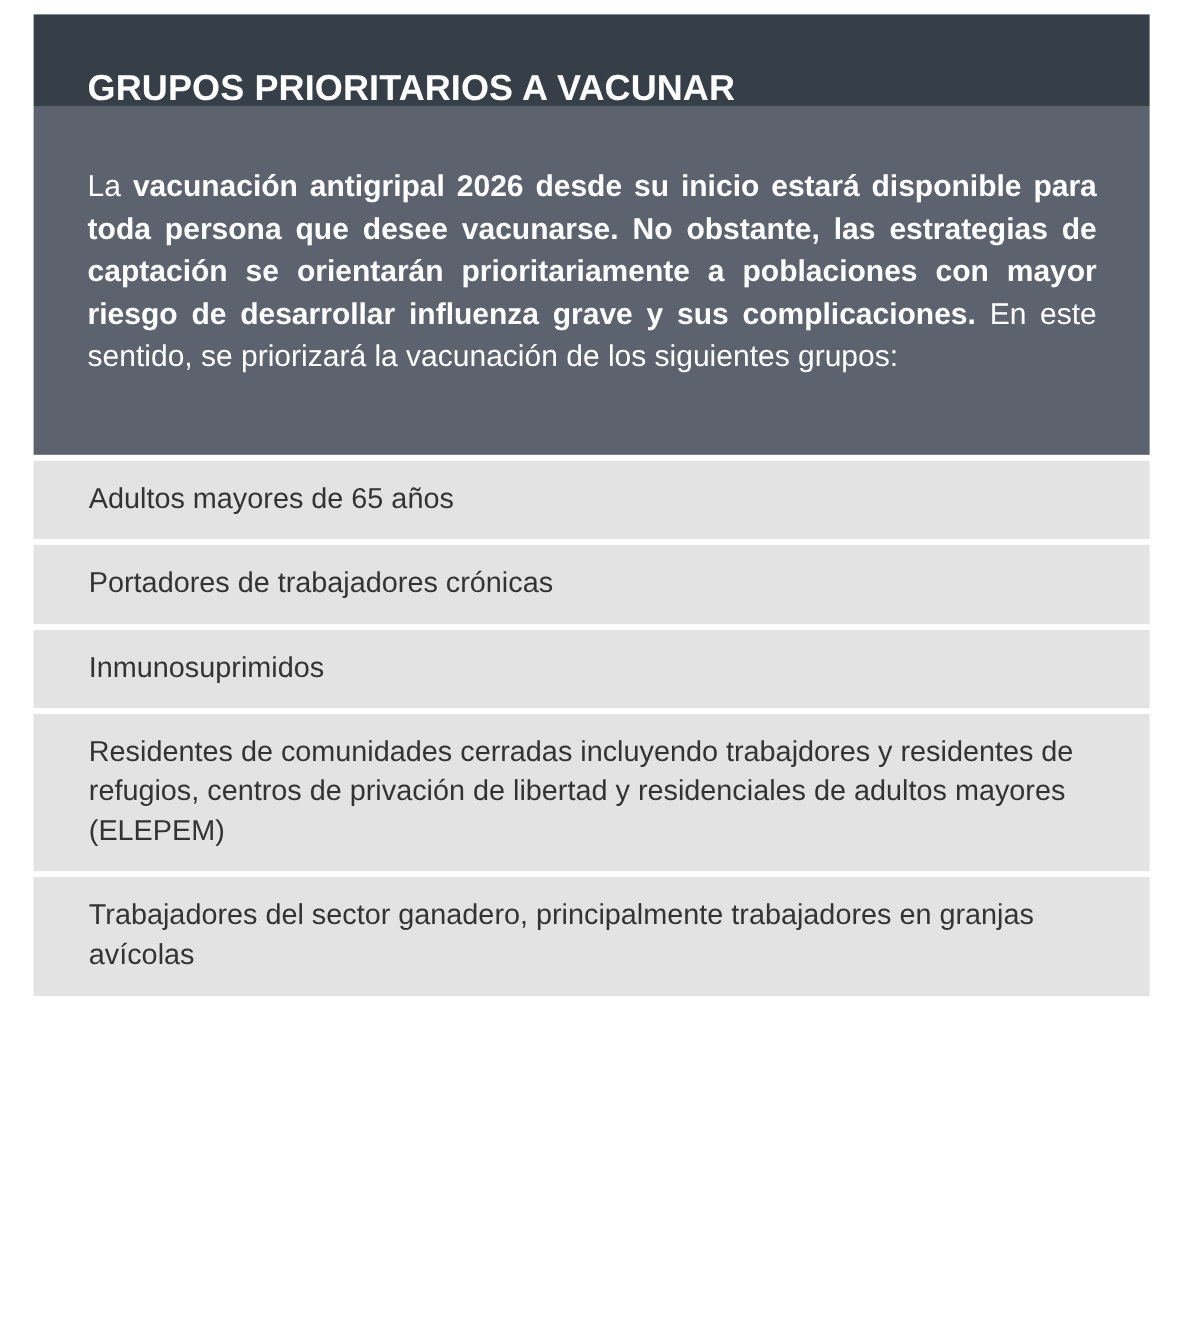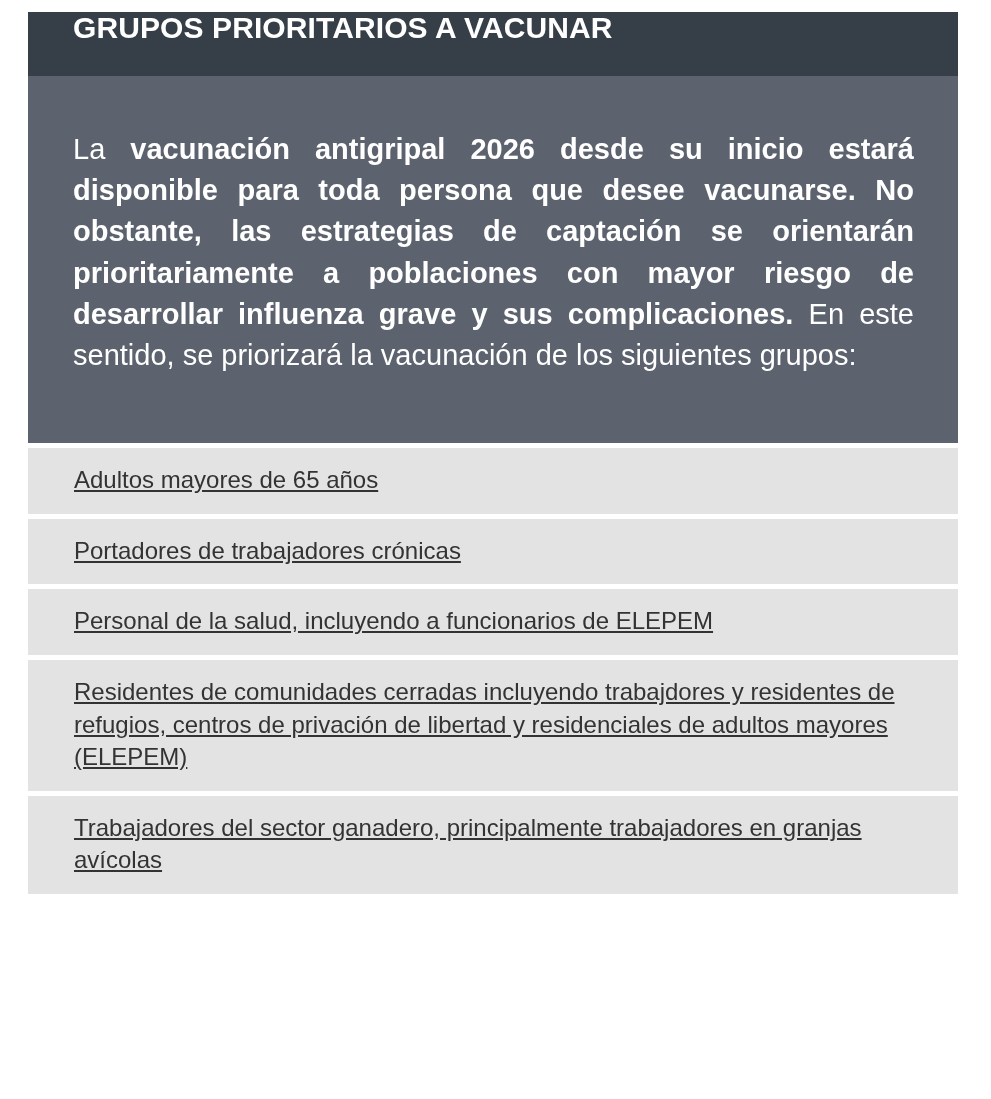--- a/index.html
+++ b/index.html
@@ -18,23 +18,23 @@
   .card {
     position: absolute;
     left: 28px;
     top: 12px;
     width: 930px;
   }
 
   
   .header-band {
     background: #363f48;
-    height: 64px;
+    height: 77px;
     display: flex;
-    align-items: flex-start;
+    align-items: flex-end;
     padding: 0 0 0 45px;
     box-sizing: border-box;
   }
   .header-title {
     color: #ffffff;
     font-size: 30px;
     font-weight: bold;
     letter-spacing: 0.1px;
     line-height: 1.05;
     text-transform: uppercase;
@@ -42,21 +42,21 @@
   }
 
   
   .intro-band {
     background: #5c636e;
     padding: 24px 44px 38px 45px;
     box-sizing: border-box;
   }
   .intro-text {
     color: #ffffff;
-    font-size: 29px;
+    font-size: 25px;
     line-height: 1.42;
     text-align: justify;
     text-justify: inter-word;
     hyphens: manual;
   }
   .intro-text b {
     font-weight: bold;
   }
 
   
@@ -69,21 +69,20 @@
     padding: 16px 30px 17px 46px;
     box-sizing: border-box;
     min-height: 59px;
     display: flex;
     align-items: center;
   }
   .group-row-label {
     color: #333333;
     font-size: 24px;
     line-height: 1.36;
-    text-decoration: underline;
   }
 </style>
 </head>
 <body>
 
 <div class="card">
 
   <div class="header-band">
     <div class="header-title">GRUPOS PRIORITARIOS A VACUNAR</div>
   </div>
@@ -95,21 +94,21 @@
   </div>
 
   <div class="group-list">
       <div class="group-row">
         <span class="group-row-label">Adultos mayores de 65 años</span>
       </div>
       <div class="group-row">
         <span class="group-row-label">Portadores de trabajadores crónicas</span>
       </div>
       <div class="group-row">
-        <span class="group-row-label">Personal de la salud, incluyendo a funcionarios de ELEPEM</span>
+        <span class="group-row-label">Inmunosuprimidos</span>
       </div>
       <div class="group-row">
         <span class="group-row-label">Residentes de comunidades cerradas incluyendo trabajdores y residentes de refugios, centros de privación de libertad y residenciales de adultos mayores (ELEPEM)</span>
       </div>
       <div class="group-row">
         <span class="group-row-label">Trabajadores del sector ganadero, principalmente trabajadores en granjas avícolas</span>
       </div>
     </div>
 
 </div>

